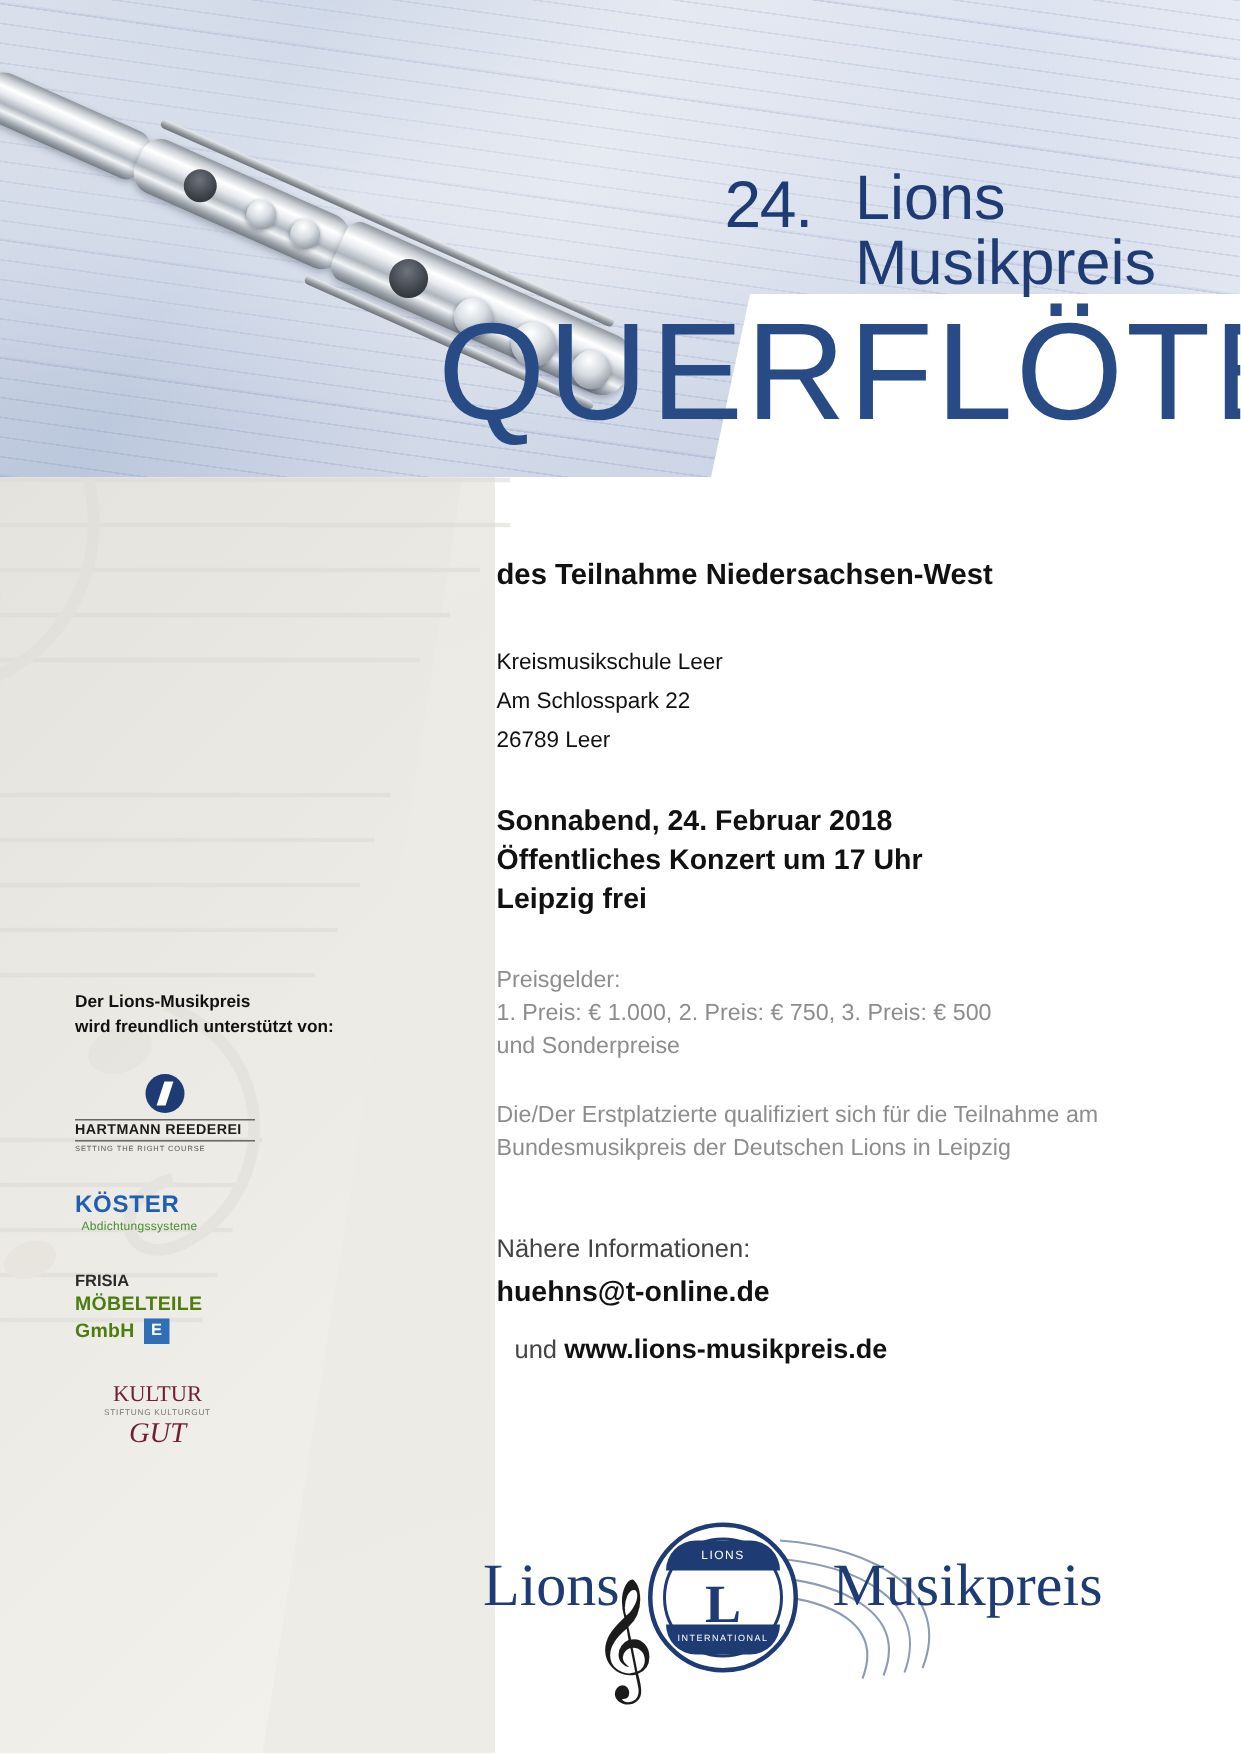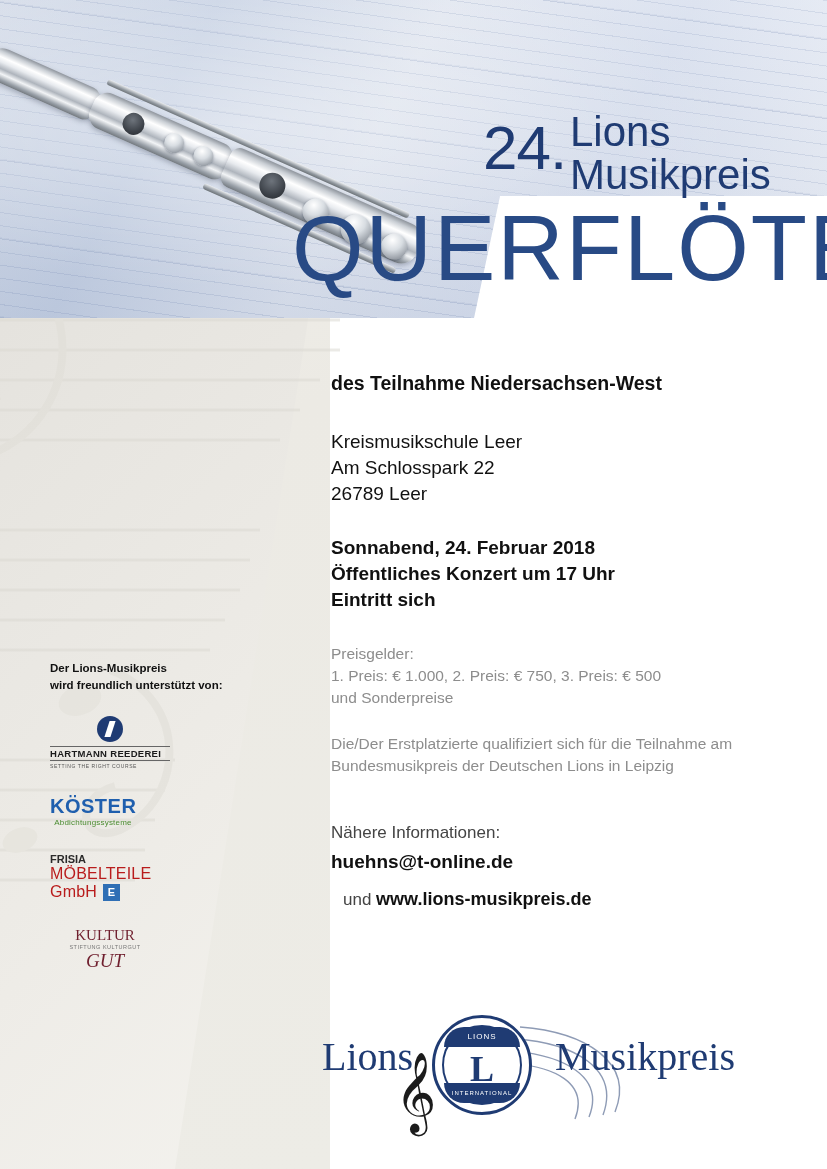--- a/index.html
+++ b/index.html
@@ -131,21 +131,21 @@
   
   .headline {
     position: absolute;
     left: 0; top: 96px;
     width: 827px;
     color: #1f3b73;
   }
   .num-24 {
     position: absolute;
     left: 483px; top: 16px;
-    font-size: 62px;
+    font-size: 44px;
     font-weight: 400;
     color: #1f3b73;
     letter-spacing: -1px;
   }
   .lions-word {
     position: absolute;
     left: 570px; top: 12px;
     font-size: 42px;
     font-weight: 400;
     color: #1f3b73;
@@ -174,21 +174,21 @@
     width: 470px;
     color: #1a1a1a;
   }
   .t-bold {
     font-size: 19.5px;
     font-weight: bold;
     color: #111111;
     margin: 0 0 34px 0;
   }
   .addr {
-    font-size: 19px;
+    font-size: 15px;
     line-height: 26px;
     color: #111111;
     margin: 0 0 28px 0;
   }
   .when {
     font-size: 19px;
     line-height: 26px;
     font-weight: bold;
     color: #111111;
     margin: 0 0 30px 0;
@@ -252,29 +252,29 @@
     background: #ffffff;
     transform: skewX(-18deg);
   }
   .sp-hartmann .n1 {
     font-size: 9.5px; font-weight: bold; color: #1b1b1b; letter-spacing: .3px;
     border-top: 1px solid #666; border-bottom: 1px solid #666; padding: 1px 0;
   }
   .sp-hartmann .n2 { font-size: 5px; color: #555; letter-spacing: .6px; margin-top: 2px; }
 
   .sp-koester .k {
-    font-size: 20px; font-weight: bold; color: #1f5fae; letter-spacing: .5px;
+    font-size: 16px; font-weight: bold; color: #1f5fae; letter-spacing: .5px;
   }
   .sp-koester .sub {
     font-size: 8px; color: #4a8c30; letter-spacing: .2px; text-align: center; width: 86px;
   }
 
   .sp-frisia { width: 110px; }
   .sp-frisia .l1 { font-size: 11px; font-weight: bold; color: #2b2b2b; }
-  .sp-frisia .l2 { font-size: 16px; font-weight: normal; color: #b91c1c; letter-spacing: .2px; }
+  .sp-frisia .l2 { font-size: 13px; font-weight: bold; color: #4d7c0f; letter-spacing: .2px; }
   .sp-frisia .badge {
     display: inline-block; width: 17px; height: 17px;
     background: #2f6fb5; color:#fff; font-size: 11px; font-weight: bold;
     text-align: center; line-height: 17px; margin-left: 6px; vertical-align: bottom;
   }
 
   .sp-kulturgut { width: 110px; text-align: center; }
   .sp-kulturgut .l1 { font-size: 15px; color: #6f1f2e; font-family: "Liberation Serif", serif; }
   .sp-kulturgut .l2 { font-size: 19px; color: #6f1f2e; font-family: "Liberation Serif", serif; font-style: italic; }
   .sp-kulturgut .l3 { font-size: 5.5px; color: #777; letter-spacing: .5px; }
@@ -406,21 +406,21 @@
 
     <div class="addr">
       <div>Kreismusikschule Leer</div>
       <div>Am Schlosspark 22</div>
       <div>26789 Leer</div>
     </div>
 
     <div class="when">
       <div>Sonnabend, 24. Februar 2018</div>
       <div>Öffentliches Konzert um 17 Uhr</div>
-      <div>Eintritt sich</div>
+      <div>Leipzig frei</div>
     </div>
 
     <div class="grey-block">
       <div>Preisgelder:</div>
       <div>1. Preis: € 1.000, 2. Preis: € 750, 3. Preis: € 500</div>
       <div>und Sonderpreise</div>
     </div>
 
     <div class="grey-block">
       <div>Die/Der Erstplatzierte qualifiziert sich für die Teilnahme am</div>

